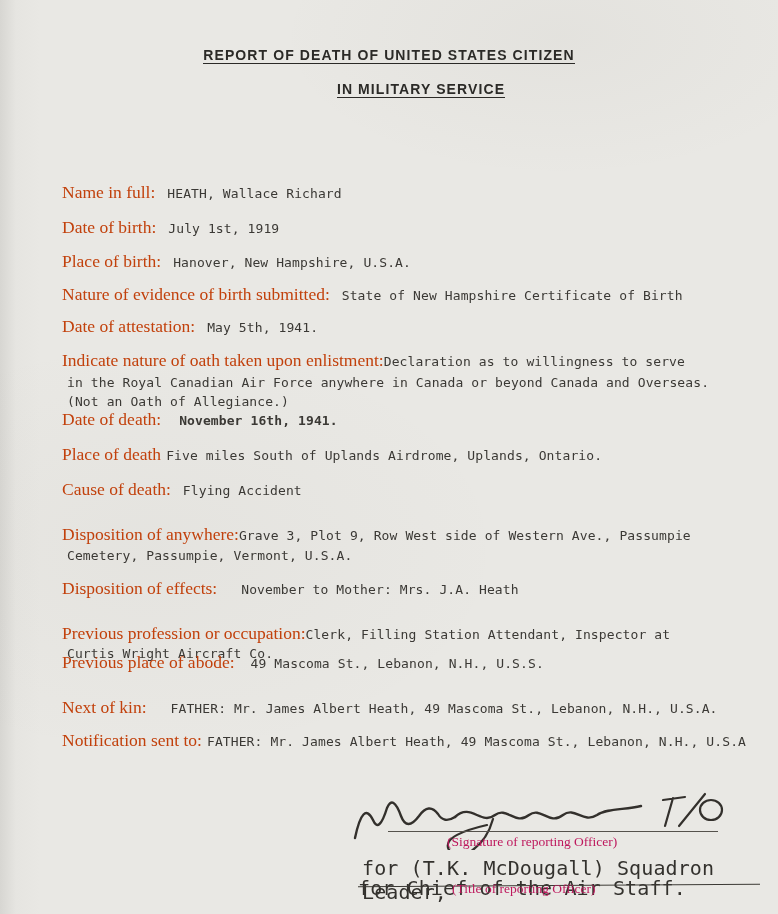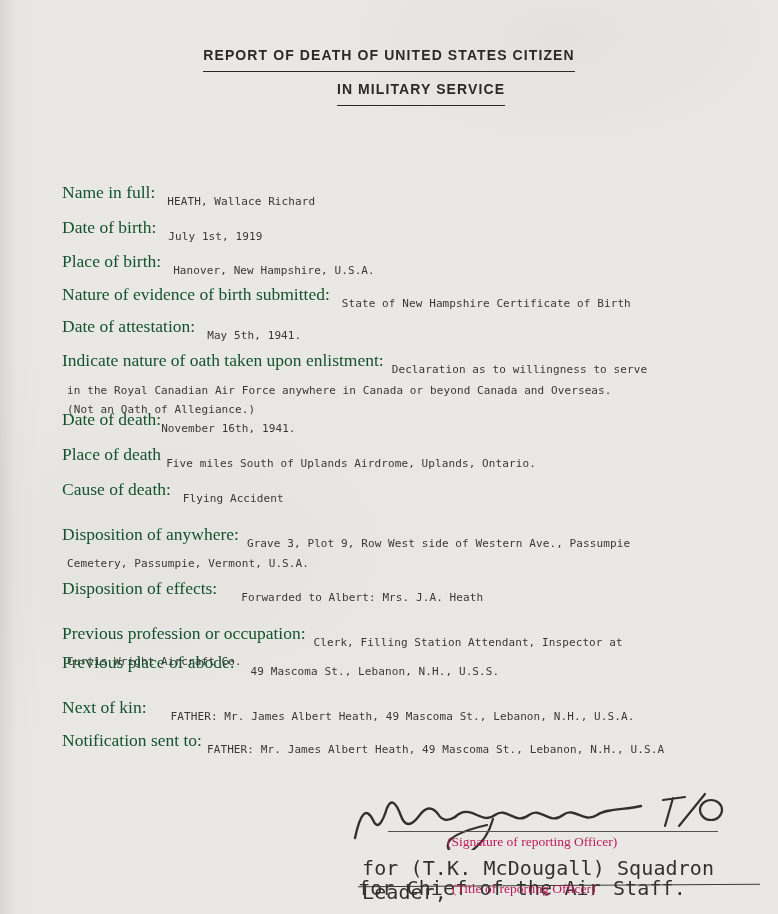--- a/index.html
+++ b/index.html
@@ -17,38 +17,38 @@
       linear-gradient(90deg, #d7d6d2 0px, #e6e5e1 16px, #e9e8e4 40px),
       #e9e8e4;
   }
   .title-block{position:absolute;left:0;top:46px;width:100%;text-align:center;}
   .title{
     display:inline-block;
     font-family:"Liberation Sans",sans-serif;
     font-size:14px;font-weight:600;letter-spacing:1.1px;
     color:#2b2a27;
     border-bottom:1.5px solid #2b2a27;
-    padding-bottom:8px;
+    padding-bottom:0;
   }
   .title2-wrap{top:80px;}
   .row{
     position:absolute;left:62px;width:706px;
     white-space:nowrap;
     color:#2c2a27;
     font-size:17.5px;
     line-height:20px;
   }
-  .lbl{font-family:"Liberation Serif",serif;color:#14532d;}
+  .lbl{font-family:"Liberation Serif",serif;color:#c2410c;}
   .val{
     font-family:"DejaVu Sans Mono",monospace;
-    font-size:11px;color:#3b3935;
-    position:relative;top:7px;
+    font-size:13px;color:#3b3935;
+    position:relative;top:0;
     letter-spacing:0.1px;
   }
-  .g0{margin-left:5px;} .g8{margin-left:8px;} .g12{margin-left:12px;} .g18{} .g24{margin-left:24px;} .g32{margin-left:16px;}
+  .g0{margin-left:5px;} .g8{} .g12{margin-left:12px;} .g18{margin-left:18px;font-weight:bold;} .g24{margin-left:24px;} .g32{margin-left:16px;}
   .sig-line{
     position:absolute;height:0;border-top:1px solid #55524c;
   }
   .caption{
     position:absolute;
     font-family:"Liberation Serif",serif;
     font-size:13.5px;color:#be185d;
   }
   .typed{
     position:absolute;
@@ -117,21 +117,21 @@
 </div>
 
 <div class="row" style="top:524px">
   <span class="lbl">Disposition of anywhere:</span><span class="val g8">Grave 3, Plot 9, Row West side of Western Ave., Passumpie</span>
 </div>
 <div class="row" style="top:544px">
   <span class="val g0">Cemetery, Passumpie, Vermont, U.S.A.</span>
 </div>
 
 <div class="row" style="top:578px">
-  <span class="lbl">Disposition of effects:</span><span class="val g24">Forwarded to Albert: Mrs. J.A. Heath</span>
+  <span class="lbl">Disposition of effects:</span><span class="val g24">November to Mother: Mrs. J.A. Heath</span>
 </div>
 
 <div class="row" style="top:623px">
   <span class="lbl">Previous profession or occupation:</span><span class="val g8">Clerk, Filling Station Attendant, Inspector at</span>
 </div>
 <div class="row" style="top:642px">
   <span class="val g0">Curtis Wright Aircraft Co.</span>
 </div>
 
 <div class="row" style="top:652px">

